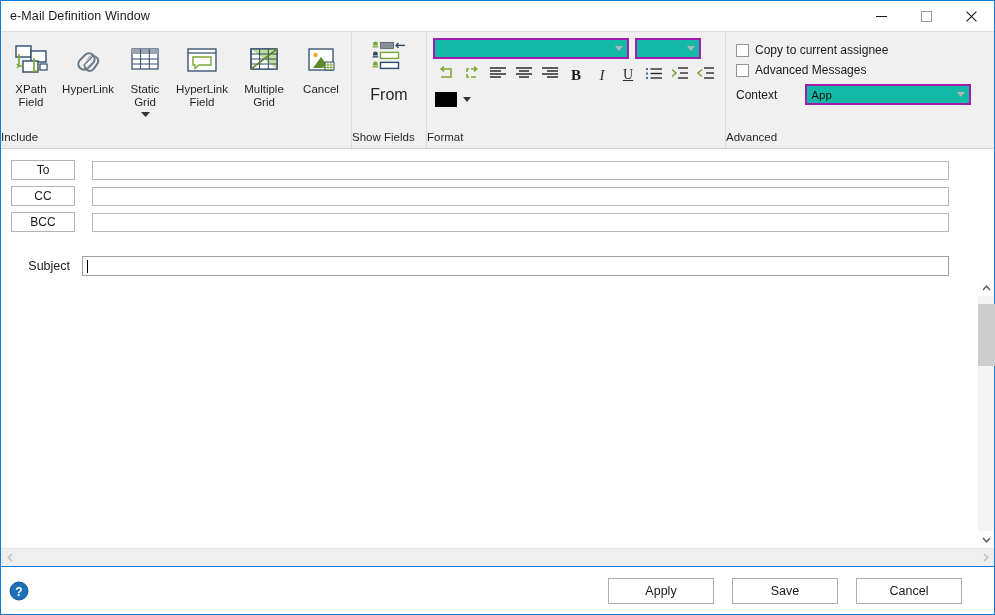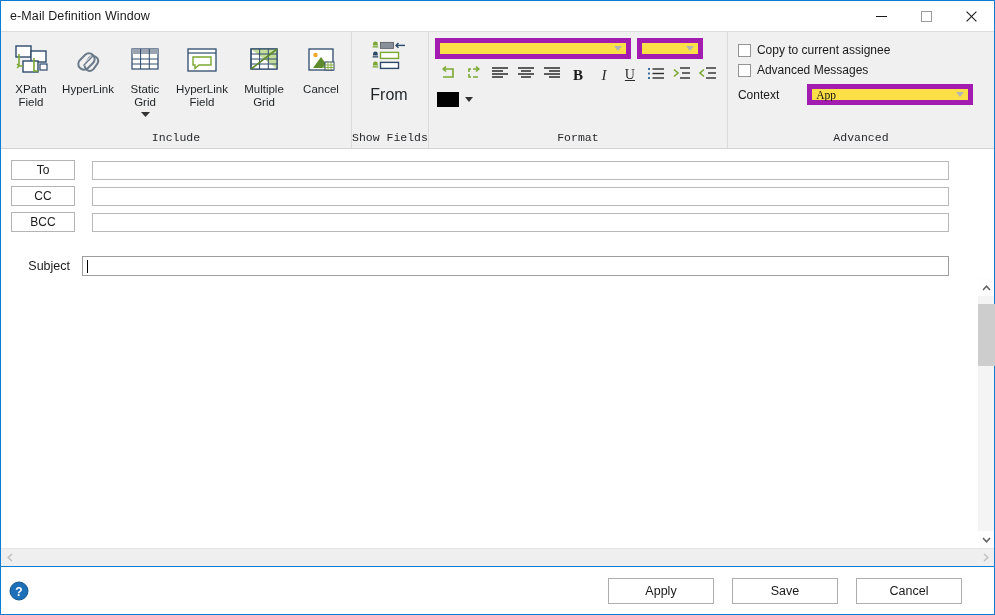--- a/index.html
+++ b/index.html
@@ -49,21 +49,21 @@
   }
   .group {
     height: 100%;
     display: flex; flex-direction: column;
     position: relative;
   }
   .group + .group { border-left: 1px solid #dbdbdb; }
   .group-body { flex: 1; display: flex; padding: 4px 4px 0 4px; }
   .group-label {
     height: 18px; font-size: 11.5px; color: #26282b;
-    text-align: center; line-height: 15px; font-family: Liberation Mono, monospace;
+    text-align: left; line-height: 15px;
   }
 
   
   .bigbtn {
     width: 52px;
     display: flex; flex-direction: column; align-items: center;
     padding-top: 4px;
     cursor: default;
     position: relative;
   }
@@ -80,24 +80,23 @@
   .fromBtn {
     width: 58px; display: flex; flex-direction: column; align-items: center;
     cursor: default; padding-top: 2px;
   }
   .fromBtn .lbl { font-size: 16px; color: #1f2326; margin-top: 2px; }
 
   
   #grp-format .group-body { flex-direction: column; padding: 6px 6px 0 6px; }
   .fmt-row1 { display: flex; gap: 6px; }
   .combo {
-    background: #fde047; border: 5px solid #a21caf;
+    background: #14b8a6; border: 2px solid #a21caf;
     height: 21px; display: flex; align-items: center;
     position: relative;
-    font-family: Liberation Serif, serif;
   }
   .combo .txt { font-size: 11.5px; color: #111; padding-left: 4px; flex: 1; overflow: hidden; white-space: nowrap; }
   .combo .cbtn { width: 16px; height: 100%; display: flex; align-items: center; justify-content: center; }
   #font-family-combo { width: 196px; }
   #font-size-combo { width: 66px; }
   .fmt-row2 { display: flex; align-items: center; margin-top: 4px; }
   .tbtn {
     width: 26px; height: 24px;
     display: flex; align-items: center; justify-content: center;
     cursor: default;

